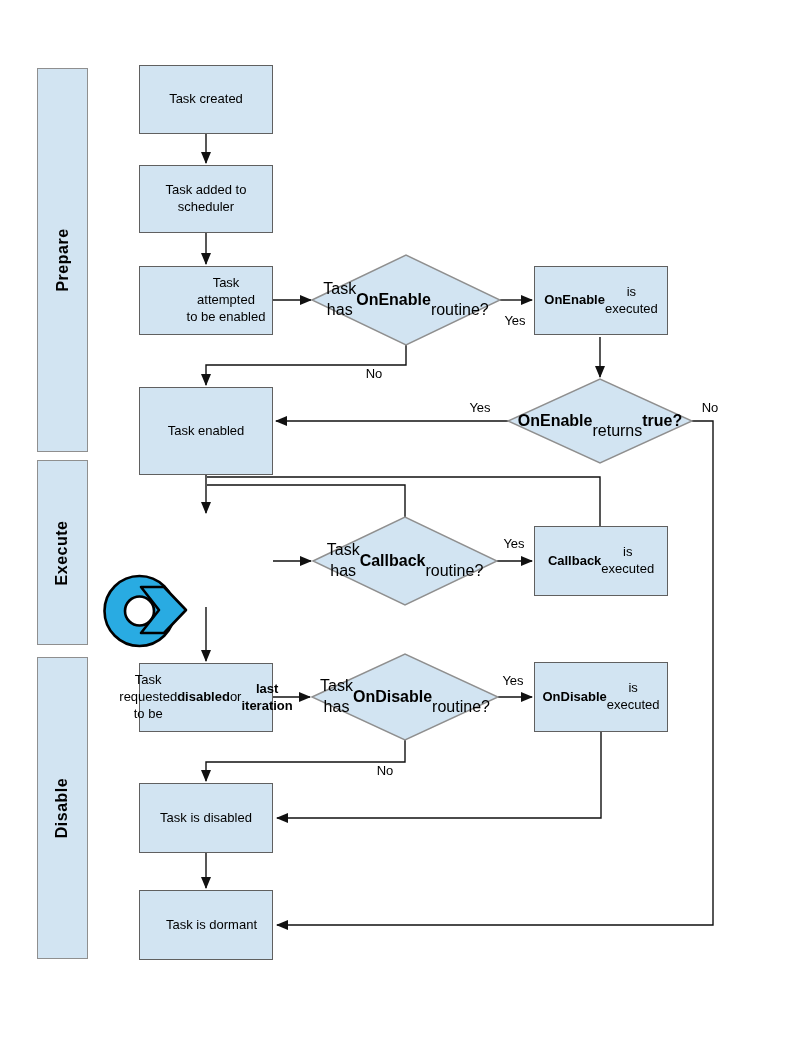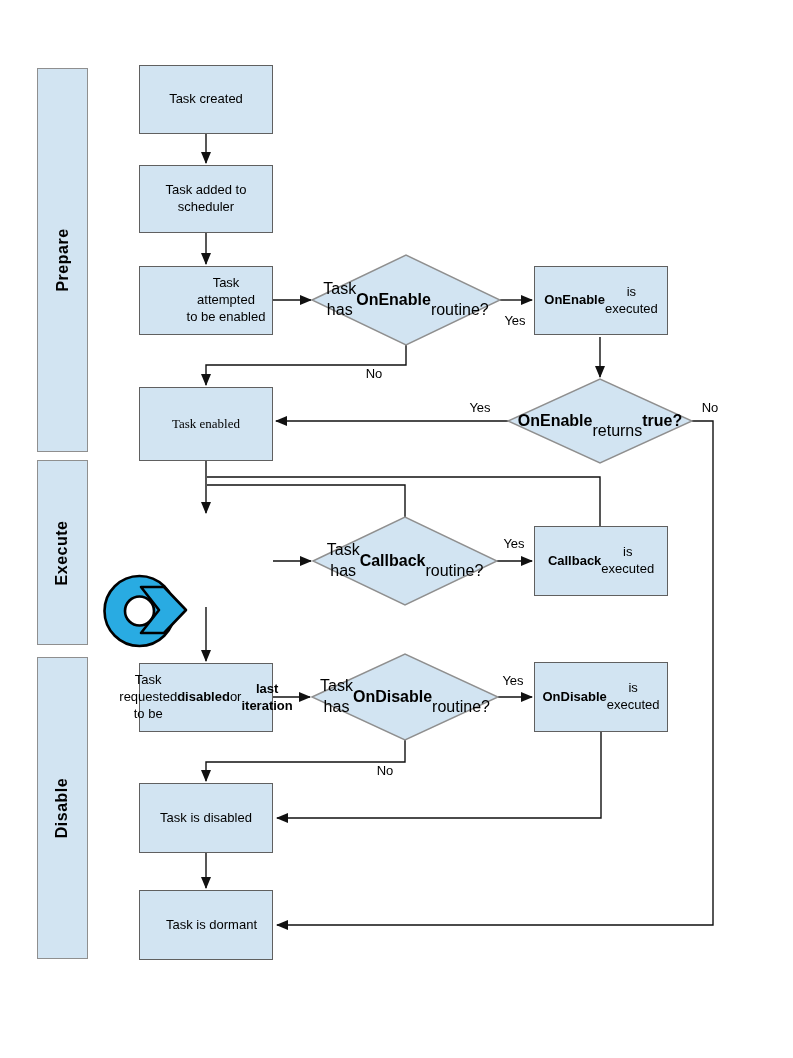--- a/index.html
+++ b/index.html
@@ -24,21 +24,21 @@
   .lane span{transform:rotate(-90deg);white-space:nowrap;font-weight:bold;font-size:16px;letter-spacing:.5px;}
   .elabel{position:absolute;z-index:4;font-size:13px;transform:translateX(-50%);white-space:nowrap;}
 
   #lane-prepare{left:37px;top:68px;width:51px;height:384px;}
   #lane-execute{left:37px;top:460px;width:51px;height:185px;}
   #lane-disable{left:37px;top:657px;width:51px;height:302px;}
 
   #n-task-created{left:139px;top:65px;width:134px;height:69px;}
   #n-task-added{left:139px;top:165px;width:134px;height:68px;}
   #n-task-attempted{left:139px;top:266px;width:134px;height:69px;padding-left:44px;}
-  #n-task-enabled{left:139px;top:387px;width:134px;height:74px;font-family:Liberation Serif, serif;}
+  #n-task-enabled{left:139px;top:387px;width:134px;height:88px;}
   #n-task-executed{left:139px;top:515px;width:134px;height:92px;}
   #n-task-requested{left:139px;top:663px;width:134px;height:69px;}
   #n-task-disabled{left:139px;top:783px;width:134px;height:70px;}
   #n-task-dormant{left:139px;top:890px;width:134px;height:70px;padding-left:15px;}
   #n-onenable-executed{left:534px;top:266px;width:134px;height:69px;}
   #n-callback-executed{left:534px;top:526px;width:134px;height:70px;}
   #n-ondisable-executed{left:534px;top:662px;width:134px;height:70px;}
 
   #t-has-onenable{left:341px;top:257px;width:130px;height:86px;}
   #t-onenable-returns{left:535px;top:381px;width:130px;height:80px;}

